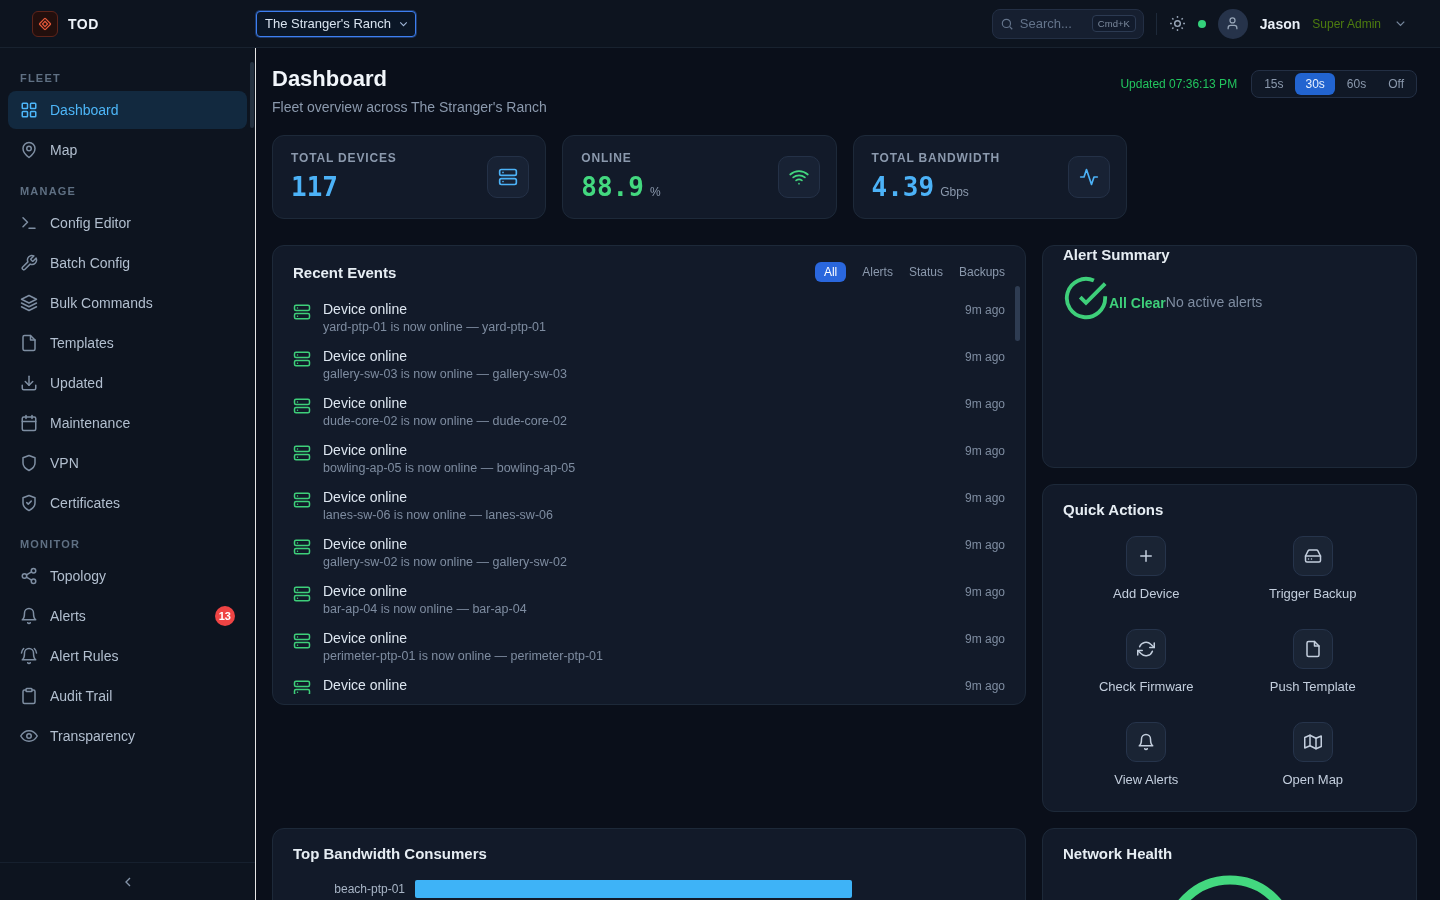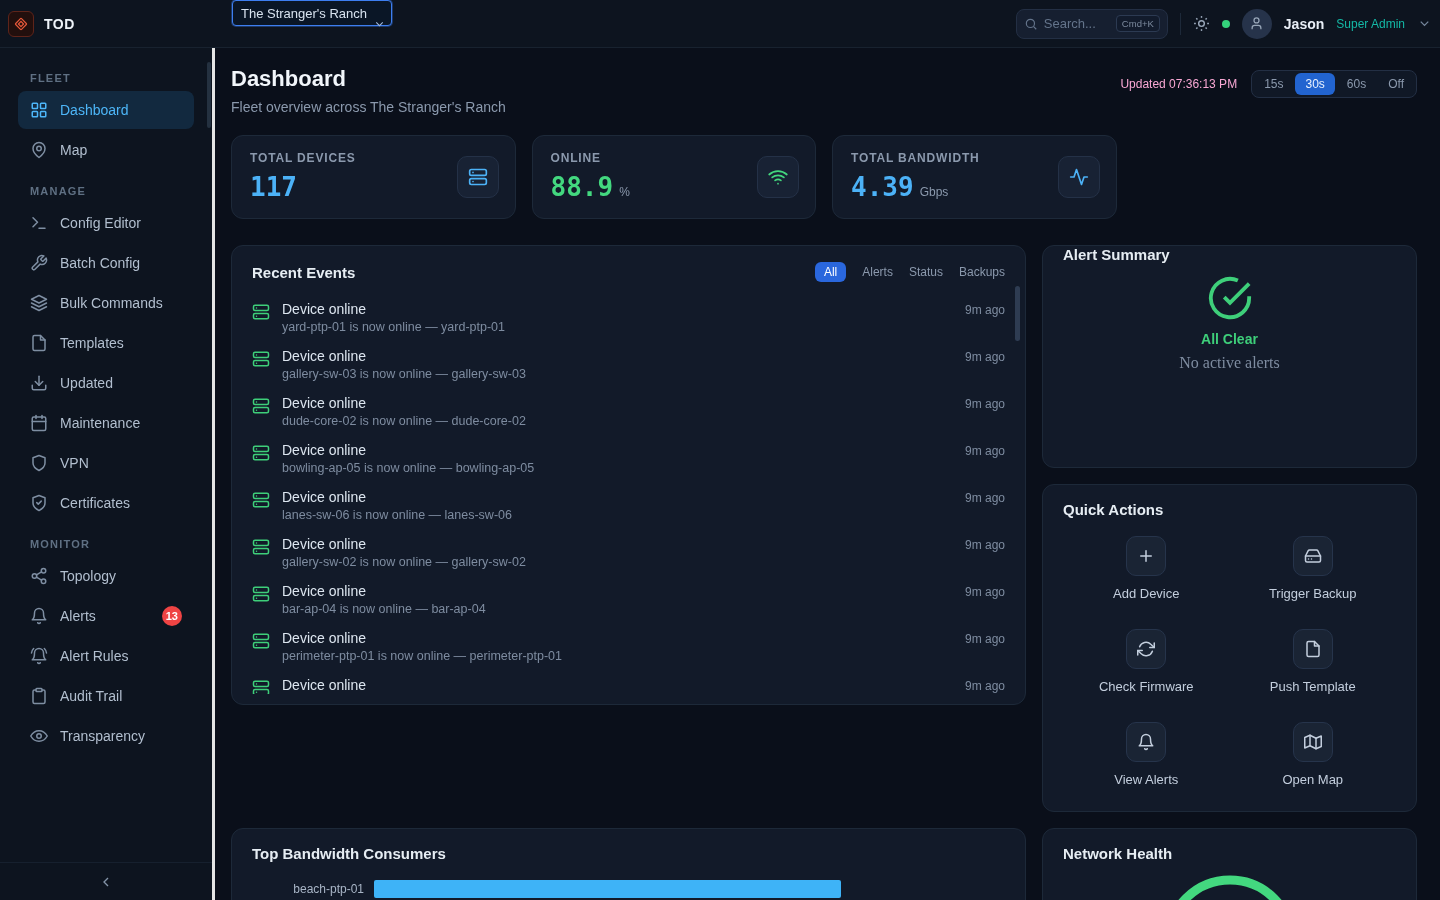--- a/index.html
+++ b/index.html
@@ -1,20 +1,20 @@
 <!DOCTYPE html>
 <html><head>
 <meta charset="utf-8">
 <style>
   * { margin:0; padding:0; box-sizing:border-box; }
   html,body { width:1440px; height:900px; overflow:hidden; background:#0a0f1a;
     font-family:"Liberation Sans", sans-serif; color:#e8eef6; }
 
   
-  header { height:48px; display:flex; padding:0 8px;
+  header { height:48px; display:flex; align-items:center; padding:0 32px;
     background:#0d141f; border-bottom:1px solid #18222f; }
   .brand { display:flex; align-items:center; gap:10px; width:224px; flex:none; }
   .logo { width:26px; height:26px; border-radius:6px; background:#220f0d;
     border:1px solid #5e241a; display:flex; align-items:center; justify-content:center; }
   .logo svg { width:18px; height:18px; stroke:#e8593a; fill:none; stroke-width:1.6; }
   .brand-name { font-size:14px; font-weight:700; letter-spacing:.5px; color:#eef3f9; }
 
   .select-wrap { position:relative; }
   select { appearance:none; -webkit-appearance:none; width:160px; height:26px;
     background:#0a1626; color:#d8e3ef; font-size:13px; padding:2px 24px 2px 8px;
@@ -33,27 +33,27 @@
   .kbd { flex:none; font-size:9.5px; color:#7c8a9e; border:1px solid #2c3a52;
     background:#121b2c; border-radius:4px; padding:2px 5px; }
   .hdr-sep { width:1px; height:22px; background:#1d2939; }
   .iconbtn { background:none; border:none; color:#9aa8ba; display:flex; cursor:pointer; }
   .iconbtn svg { width:17px; height:17px; stroke:currentColor; fill:none; stroke-width:2; }
   .status-dot { width:8px; height:8px; border-radius:50%; display:inline-block; }
   .avatar { width:30px; height:30px; border-radius:50%; background:#26334a;
     display:flex; align-items:center; justify-content:center; cursor:pointer; }
   .avatar svg { width:15px; height:15px; stroke:#98a6b8; fill:none; stroke-width:2; }
   .uname { font-size:14px; font-weight:600; color:#e8eef6; }
-  .urole { font-size:12px; color:#14b8a6; }
+  .urole { font-size:12px; color:#4d7c0f; }
   .chev { width:15px; height:15px; stroke:#76879c; fill:none; stroke-width:2; cursor:pointer; }
 
   
   .shell { display:flex; height:852px; }
-  aside { width:215px; flex:none; background:#0d141f; border-right:3px solid #e5e5e5;
-    position:relative; padding:8px 18px 48px; }
+  aside { width:256px; flex:none; background:#0d141f; border-right:1px solid #e5e5e5;
+    position:relative; padding:8px 8px 48px; }
   .nav-label { font-size:11px; font-weight:600; letter-spacing:1.2px; color:#5f7083;
     margin:16px 12px 7px; }
   .nav-item { height:38px; border-radius:8px; display:flex; align-items:center; gap:12px;
     padding:0 12px; color:#b2bfcf; font-size:14px; margin:2px 0; cursor:pointer; }
   .nav-item .ic { color:#7e8ea2; }
   .nav-item.active { background:#12293f; color:#4db6f8; }
   .nav-item.active .ic { color:#4db6f8; }
   .nav-badge { margin-left:auto; background:#ef4444; color:#fff; font-size:11px;
     min-width:20px; height:20px; border-radius:10px; display:flex; align-items:center;
     justify-content:center; padding:0 4px; font-weight:600; }
@@ -63,21 +63,21 @@
     border-top:1px solid #16202e; display:flex; align-items:center; justify-content:center; }
   .side-footer svg { width:16px; height:16px; stroke:#8494a8; fill:none; stroke-width:2; cursor:pointer; }
 
   main { flex:1; padding:18px 23px 0 16px; overflow:hidden; }
 
   
   .page-head { display:flex; align-items:flex-start; }
   h1 { font-size:22px; font-weight:700; color:#f2f6fb; }
   .subtitle { font-size:14px; color:#8b99ad; margin-top:7px; }
   .head-right { margin-left:auto; display:flex; align-items:center; gap:14px; margin-top:4px; }
-  .updated { font-size:12px; color:#f9a8d4; }
+  .updated { font-size:12px; color:#22c55e; }
   .seg { display:flex; background:#101826; border:1px solid #232f44; border-radius:8px;
     padding:2px; gap:2px; }
   .seg-btn { border:none; background:transparent; font-size:12px; color:#8b99ad;
     padding:4px 10px; border-radius:6px; cursor:pointer; font-family:"Liberation Sans",sans-serif; }
   .seg-btn.active { background:#2264d0; color:#eaf2ff; }
 
   
   .stats { margin-top:20px; display:grid; grid-template-columns:repeat(4,1fr); gap:16px; }
   .stat-card { position:relative; height:84px; background:#121a29; border:1px solid #1d2939;
     border-radius:12px; padding:15px 18px; }
@@ -104,24 +104,24 @@
   .ev-row { display:flex; align-items:flex-start; gap:12px; padding:7px 20px; cursor:pointer; }
   .ev-ic { color:#3ecf7a; margin-top:2px; }
   .ev-title { font-size:14px; font-weight:500; color:#dde6f0; }
   .ev-detail { font-size:12.5px; color:#7e8ca0; margin-top:3px; }
   .ev-time { margin-left:auto; font-size:12px; color:#7e8ca0; padding-top:2px; flex:none; }
   .vthumb { position:absolute; right:5px; top:40px; width:5px; height:55px;
     background:#2e3c52; border-radius:3px; }
 
   .right-stack { display:flex; flex-direction:column; gap:16px; }
   .alert-card { height:223px; padding:0 20px; }
-  .alert-body { display:flex; flex-direction:column; align-items:center; margin-top:12px; }
+  .alert-body { display:flex; flex-direction:row; align-items:center; margin-top:12px; }
   .alert-body svg { width:46px; height:46px; stroke:#3ecf7a; fill:none; stroke-width:2; }
   .alert-status { font-size:14px; font-weight:600; color:#3ecf7a; margin-top:10px; }
-  .alert-detail { font-size:16px; color:#7e8ca0; margin-top:7px;font-family:Liberation Serif, serif; }
+  .alert-detail { font-size:14px; color:#7e8ca0; margin-top:7px; }
 
   .qa-card { padding:16px 20px 24px; }
   .qa-grid { margin-top:18px; display:grid; grid-template-columns:1fr 1fr; row-gap:28px;
     justify-items:center; }
   .qa-item { display:flex; flex-direction:column; align-items:center; cursor:pointer; }
   .qa-tile { width:40px; height:40px; border-radius:10px; background:#1a2434;
     border:1px solid #26344b; display:flex; align-items:center; justify-content:center;
     color:#c3cedd; }
   .qa-label { font-size:13px; color:#c3cedd; margin-top:10px; }
 

